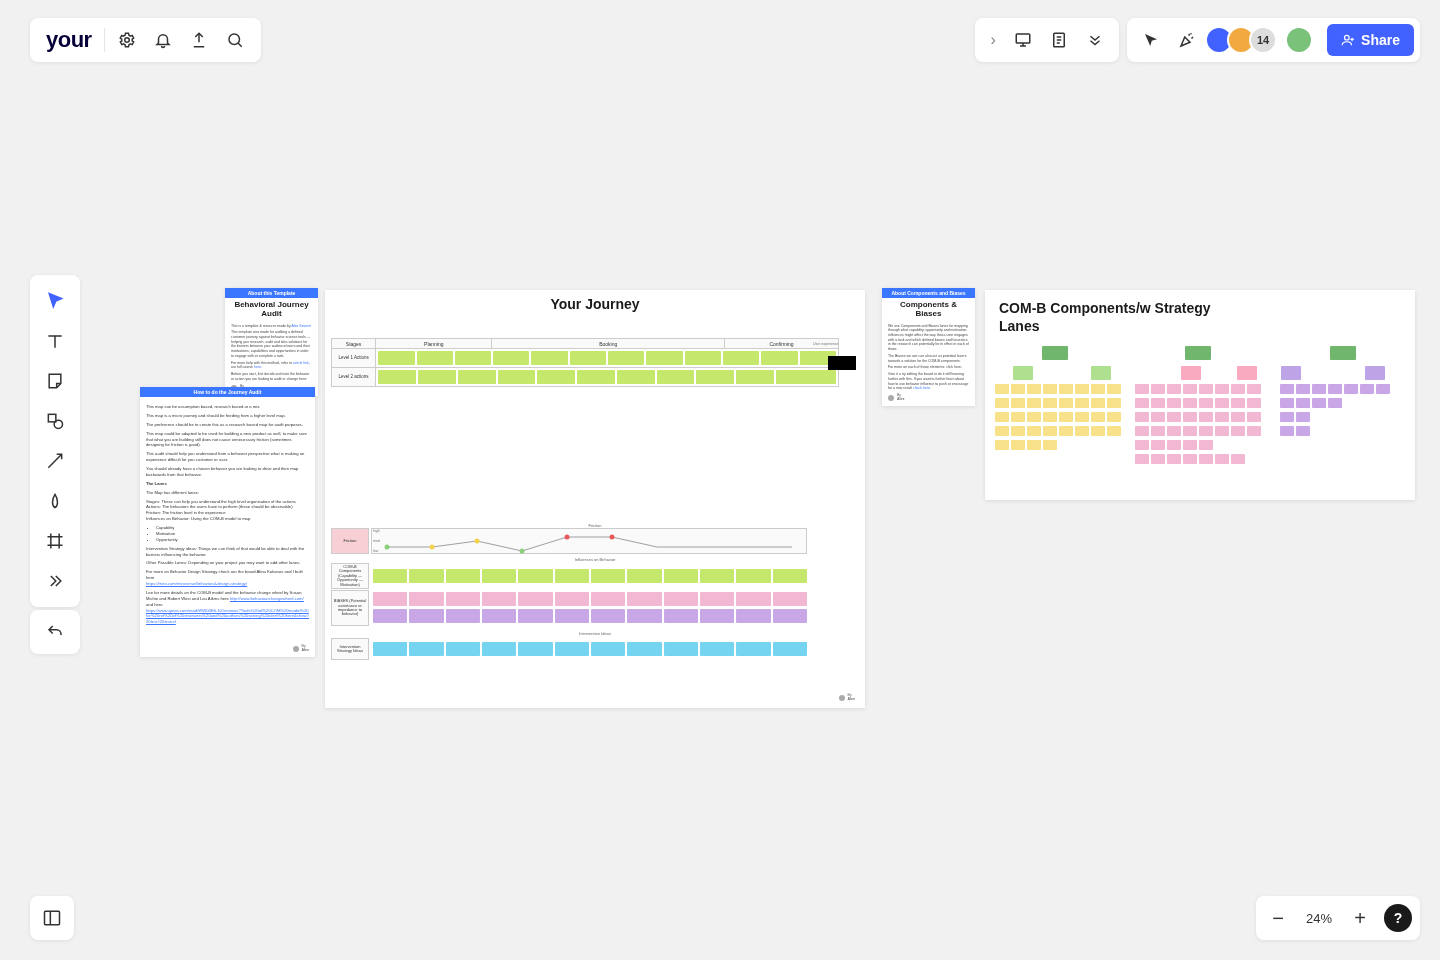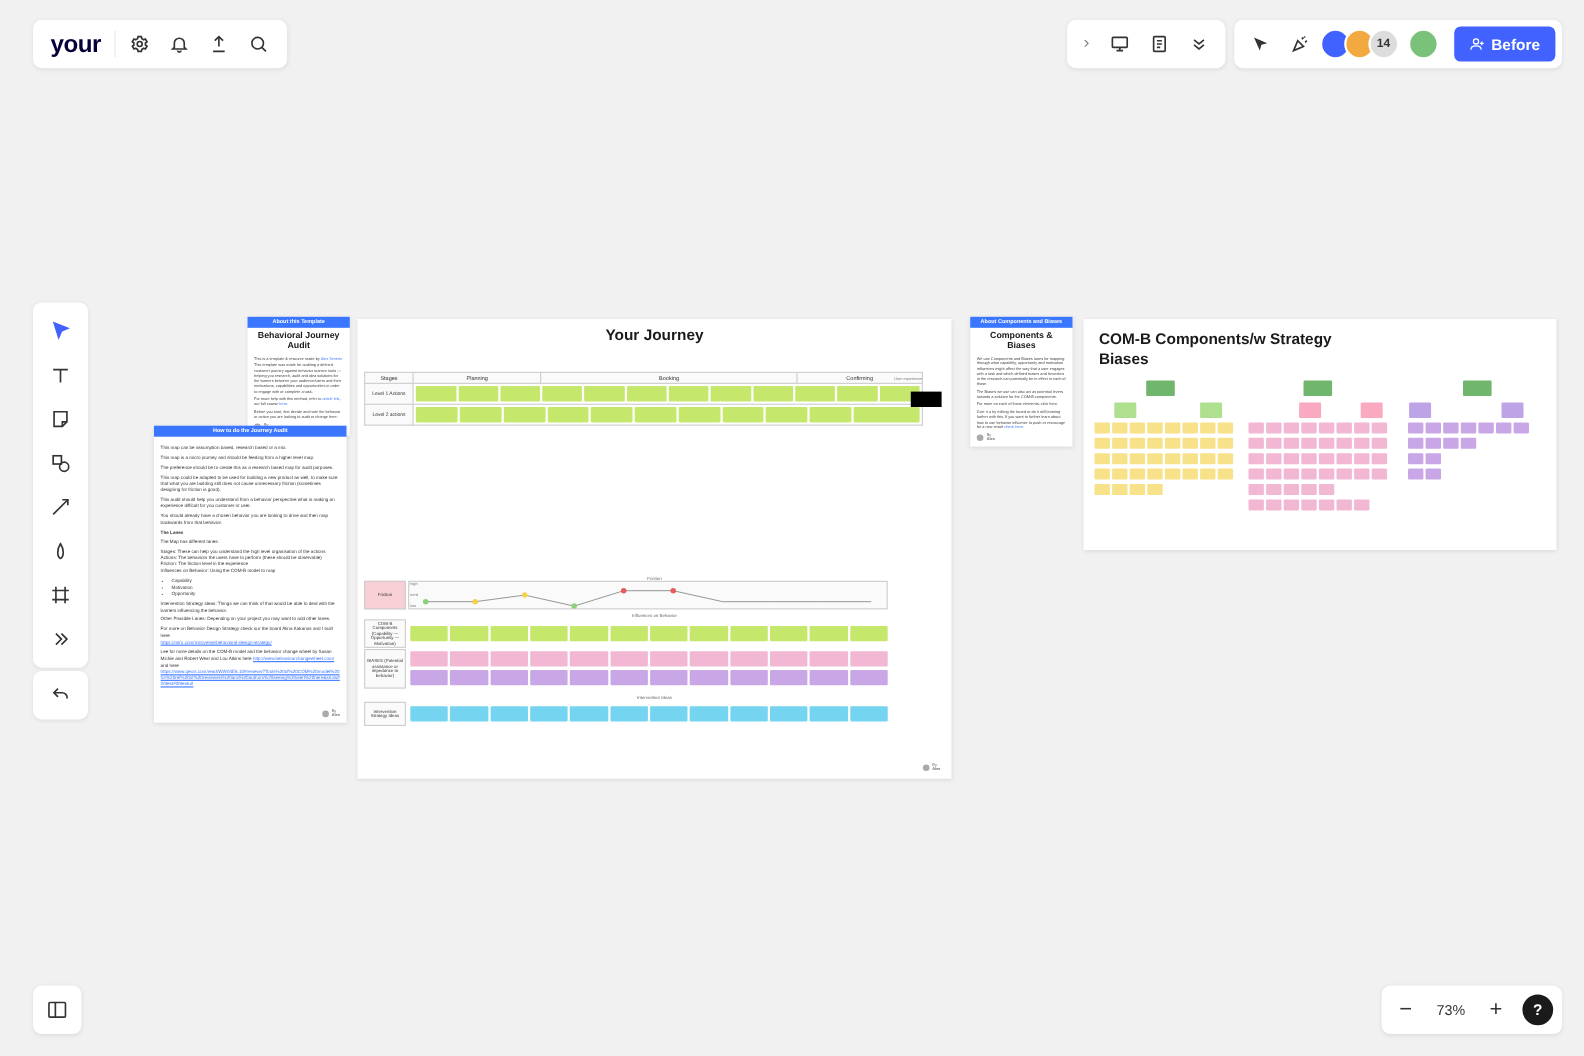--- a/index.html
+++ b/index.html
@@ -588,21 +588,21 @@
       <div class="attribution">
         <div class="attrib-avatar"></div>
         <div class="attrib-text"><span>By</span><br><b>Alex</b></div>
       </div>
     </div>
   </div>
 
   <div class="comb-frame">
     <div class="comb-title">
       <span>COM-B Components/w Strategy</span><br>
-      <span>Biases</span>
+      <span>Lanes</span>
     </div>
 
     <div class="s darkgreen" style="left:57px; top:56px; background:var(--darkgreen);"></div>
     <div class="s darkgreen" style="left:200px; top:56px; background:var(--darkgreen);"></div>
     <div class="s darkgreen" style="left:345px; top:56px; background:var(--darkgreen);"></div>
 
     <div class="s" style="left:28px; top:76px; width:20px; height:14px; background:#aee08f;"></div>
     <div class="s" style="left:106px; top:76px; width:20px; height:14px; background:#aee08f;"></div>
     <div class="s" style="left:196px; top:76px; width:20px; height:14px; background:#f9aac0;"></div>
     <div class="s" style="left:252px; top:76px; width:20px; height:14px; background:#f9aac0;"></div>
@@ -791,21 +791,21 @@
       <div class="avatar" style=";background:#f2a940"></div>
       <div class="avatar count">14</div>
       <div class="avatar avatar-separate" style=";background:#7ac27a"></div>
     </div>
     <div class="share-btn">
       <svg viewBox="0 0 24 24">
           <circle cx="10" cy="8" r="4"></circle>
           <path d="M2 21c0-4 4-6 8-6s8 2 8 6"></path>
           <path d="M19 8v6M16 11h6"></path>
         </svg>
-      <span>Before</span>
+      <span>Share</span>
     </div>
   </div>
 </div>
 
 <div class="left-tools">
   <div class="tool-btn active">
     <svg viewBox="0 0 24 24">
         <path d="M5 3l5 16 3-7 7-3z"></path>
       </svg>
   </div>
@@ -859,16 +859,16 @@
 
 <div class="bottom-left-btn">
   <svg viewBox="0 0 24 24">
       <rect x="3" y="4" width="18" height="16" rx="1"></rect>
       <path d="M10 4v16"></path>
     </svg>
 </div>
 
 <div class="bottom-right">
   <div class="zoom-btn">−</div>
-  <div class="zoom-level">73%</div>
+  <div class="zoom-level">24%</div>
   <div class="zoom-btn">+</div>
   <div class="help-btn">?</div>
 </div>
 
 </body></html>

